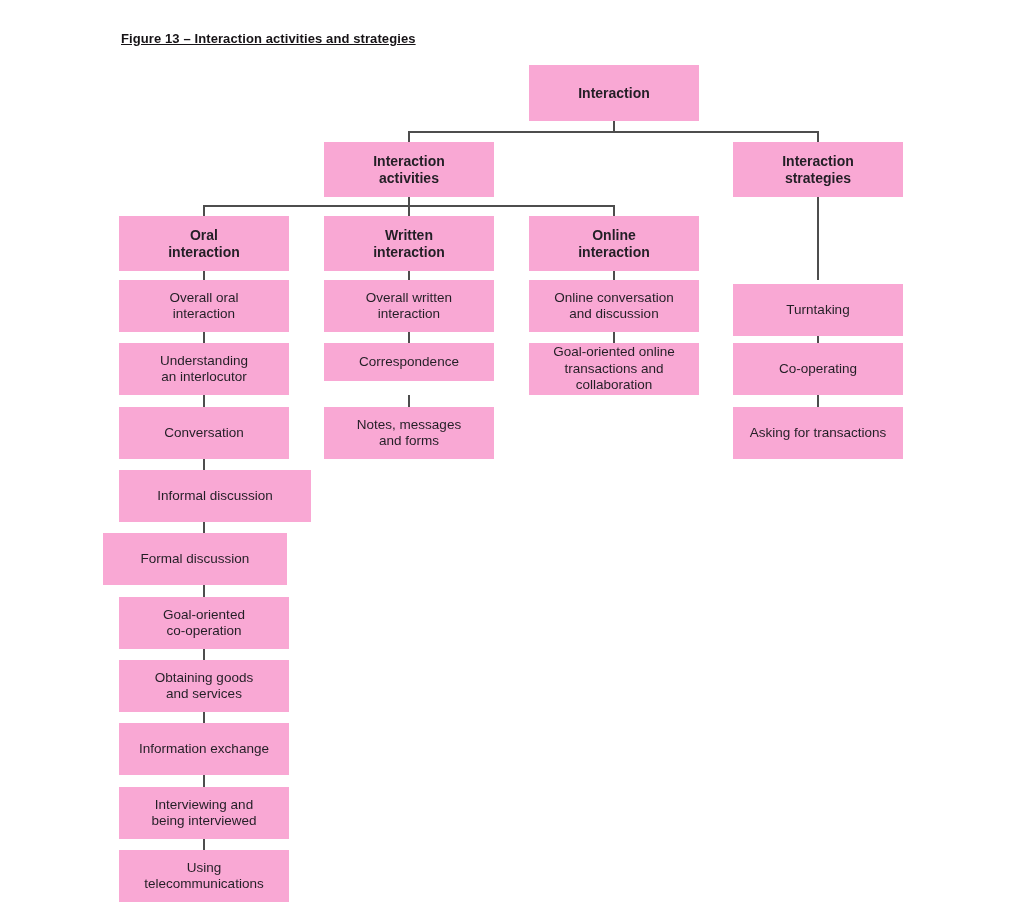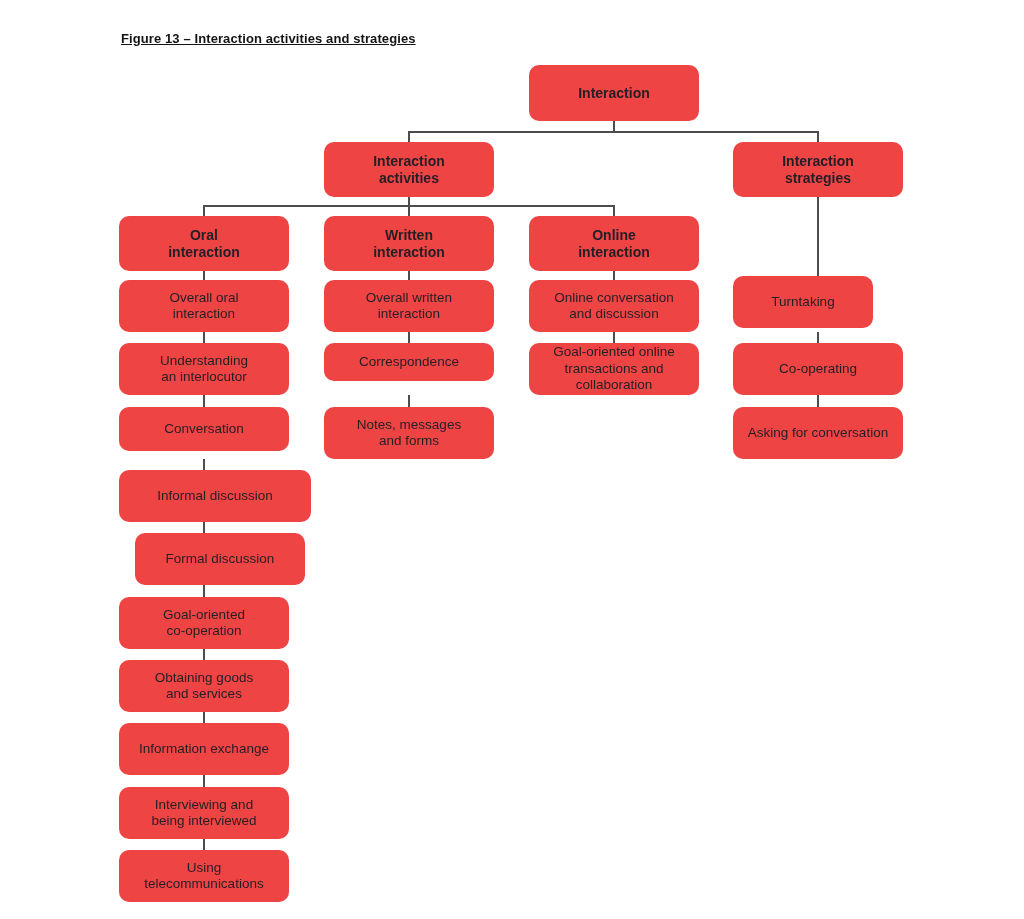--- a/index.html
+++ b/index.html
@@ -18,22 +18,22 @@
     top: 31px;
     font-size: 13px;
     font-weight: bold;
     color: #161316;
     letter-spacing: 0.1px;
     white-space: nowrap;
     text-decoration: underline;
   }
   .node {
     position: absolute;
-    background: #ef4444;
-    border-radius: 10px;
+    background: #f9a8d4;
+    border-radius: 0;
     display: flex;
     align-items: center;
     justify-content: center;
     text-align: center;
     font-size: 13.5px;
     line-height: 16.5px;
     white-space: pre-line;
     box-sizing: border-box;
     padding: 2px 6px;
   }
@@ -90,23 +90,23 @@
   <div class="vline" style="left:203px;top:585px;height:12px"></div>
   <div class="vline" style="left:203px;top:649px;height:11px"></div>
   <div class="vline" style="left:203px;top:712px;height:11px"></div>
   <div class="vline" style="left:203px;top:775px;height:12px"></div>
   <div class="vline" style="left:203px;top:839px;height:11px"></div>
 
   <div class="node" style="left:119px;top:280px;width:170px;height:52px">Overall oral
 interaction</div>
   <div class="node" style="left:119px;top:343px;width:170px;height:52px">Understanding
 an interlocutor</div>
-  <div class="node" style="left:119px;top:407px;width:170px;height:44px">Conversation</div>
+  <div class="node" style="left:119px;top:407px;width:170px;height:52px">Conversation</div>
   <div class="node" style="left:119px;top:470px;width:192px;height:52px">Informal discussion</div>
-  <div class="node" style="left:135px;top:533px;width:170px;height:52px">Formal discussion</div>
+  <div class="node" style="left:103px;top:533px;width:184px;height:52px">Formal discussion</div>
   <div class="node" style="left:119px;top:597px;width:170px;height:52px">Goal-oriented
 co-operation</div>
   <div class="node" style="left:119px;top:660px;width:170px;height:52px">Obtaining goods
 and services</div>
   <div class="node" style="left:119px;top:723px;width:170px;height:52px">Information exchange</div>
   <div class="node" style="left:119px;top:787px;width:170px;height:52px">Interviewing and
 being interviewed</div>
   <div class="node" style="left:119px;top:850px;width:170px;height:52px">Using
 telecommunications</div>
 
@@ -125,17 +125,17 @@
 
   <div class="node" style="left:529px;top:280px;width:170px;height:52px">Online conversation
 and discussion</div>
   <div class="node" style="left:529px;top:343px;width:170px;height:52px">Goal-oriented online
 transactions and
 collaboration</div>
 
   <div class="vline" style="left:817px;top:332px;height:11px"></div>
   <div class="vline" style="left:817px;top:395px;height:12px"></div>
 
-  <div class="node" style="left:733px;top:276px;width:140px;height:52px">Turntaking</div>
+  <div class="node" style="left:733px;top:284px;width:170px;height:52px">Turntaking</div>
   <div class="node" style="left:733px;top:343px;width:170px;height:52px">Co-operating</div>
-  <div class="node" style="left:733px;top:407px;width:170px;height:52px">Asking for conversation</div>
+  <div class="node" style="left:733px;top:407px;width:170px;height:52px">Asking for transactions</div>
 
 </div>
 
 </body></html>

